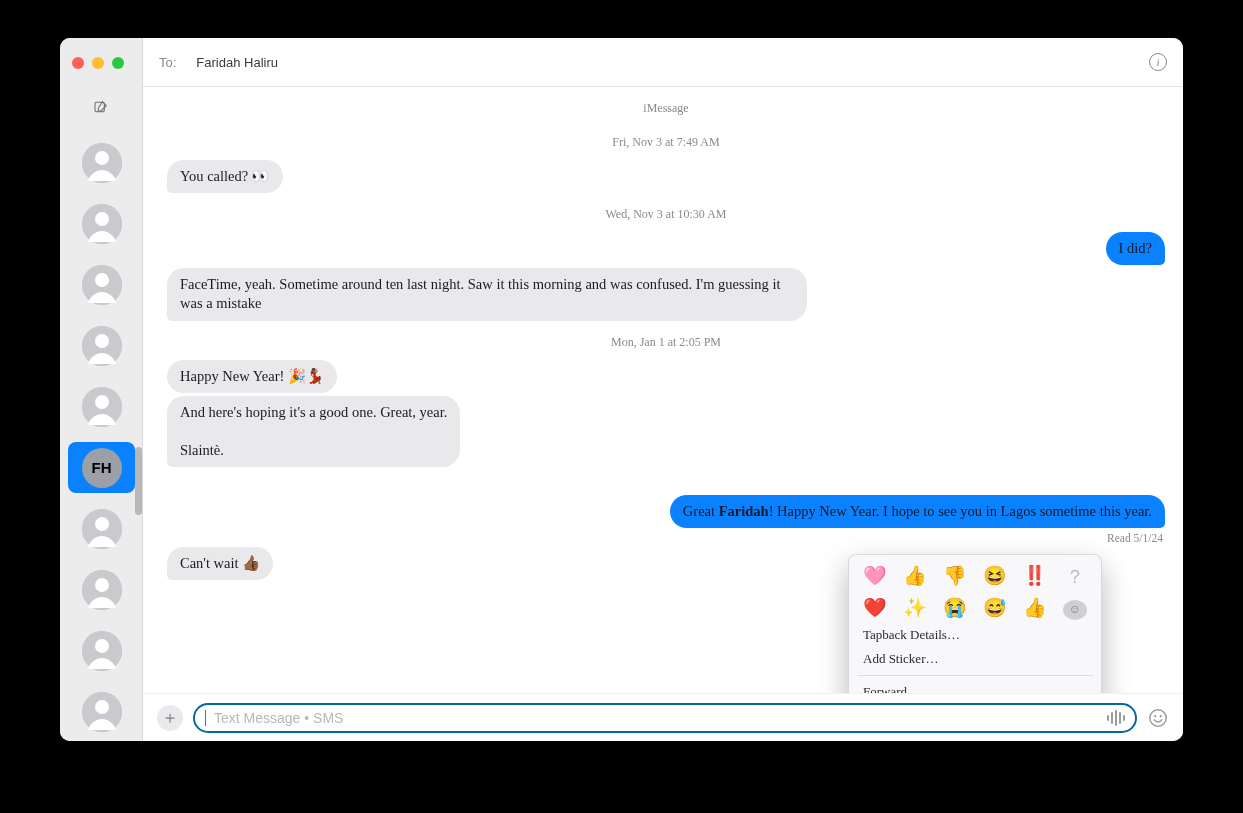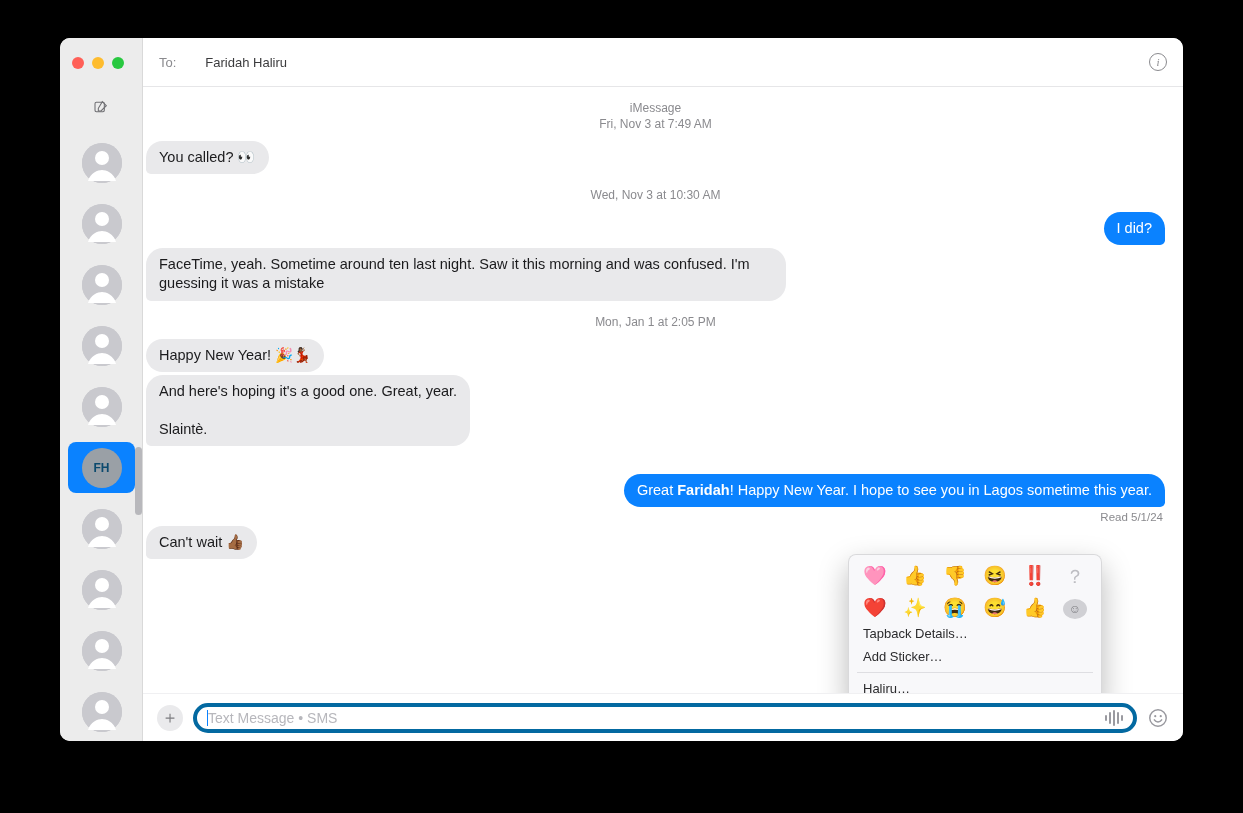--- a/index.html
+++ b/index.html
@@ -51,67 +51,67 @@
     flex:1; overflow:hidden; display:flex; flex-direction:column; padding:4px 8px; gap:10px; margin-top:4px;
     position:relative;
   }
   .conv-item{
     width:67px; height:56px; border-radius:8px;
     display:flex; align-items:center; justify-content:center;
     cursor:default;
   }
   .avatar{
     width:40px;height:40px;border-radius:50%;
-    background:#c9c9ce; color:#0c4a6e; display:flex;align-items:center;justify-content:center;
-    font-size:12px; font-weight:600;
+    background:#c9c9ce; color:#000000; display:flex;align-items:center;justify-content:center;
+    font-size:15px; font-weight:600;
     position:relative;
   }
   .avatar svg{width:40px;height:40px;}
   .conv-item.selected{ background:#0a82ff; }
   .conv-item.selected .avatar.initials{ background:#9aa0a6; }
   .scroll-thumb{
     position:absolute; right:0; top:314px; width:7px; height:68px; background:#b8b8bc; border-radius:4px;
   }
   
   .main{ flex:1; display:flex; flex-direction:column; background:#fff; }
   .header{
     height:49px; border-bottom:1px solid #e6e6e8;
-    display:flex; align-items:center; padding:0 16px; gap:25px;
+    display:flex; align-items:center; padding:0 16px; gap:16px;
     color:#888;
   }
   .header .to-label{ color:#8a8a8e; font-size:13px;}
   .header .to-name{ color:#3b3b3d; font-size:13px; margin-left:4px;}
   .header .spacer{flex:1;}
   .info-icon{ width:18px;height:18px; border:1.4px solid #8a8a8e; border-radius:50%; display:flex;align-items:center;justify-content:center; font-size:11px; color:#8a8a8e; font-style:italic; font-family:Georgia,serif;}
   .messages{
-    flex:1; padding:14px 18px 8px 3px; overflow:hidden; position:relative;
+    flex:1; padding:14px 18px 8px 24px; overflow:hidden; position:relative;font-family:Liberation Serif, serif;
   }
   .service-label{ text-align:center; color:#8a8a8e; font-size:12px; }
-  .timestamp{ text-align:center; color:#8a8a8e; font-size:12px; margin:2px 0 10px;}
+  .timestamp{ text-align:center; color:#8a8a8e; font-size:12px; margin:19px 0 10px;}
   .timestamp.mid{ margin:14px 0 10px;}
   .row{ display:flex; margin:3px 0;}
   .row.in{ justify-content:flex-start;}
   .row.out{ justify-content:flex-end;}
   .bubble{
     max-width:640px; padding:7px 13px; border-radius:17px;
     font-size:14.5px; line-height:1.32; position:relative;
   }
   .bubble.in{ background:#e9e9eb; color:#1b1b1d; border-bottom-left-radius:5px;}
-  .bubble.out{ background:#0a82ff; color:#ffffff; border-bottom-right-radius:5px;}
+  .bubble.out{ background:#0a82ff; color:#0f172a; border-bottom-right-radius:5px;}
   .bubble.stack-top{ border-bottom-left-radius:17px;text-align:center;}
   .bubble.out b{font-weight:700;}
   .read-receipt{ text-align:right; color:#8a8a8e; font-size:11.5px; margin:4px 2px 0 0;}
   
   .compose{
     height:48px; display:flex; align-items:center; gap:10px; padding:0 14px;
     border-top:1px solid #f0f0f2;
   }
   .plus-btn{ width:26px;height:26px;border-radius:50%; background:#eaeaec; display:flex;align-items:center;justify-content:center; color:#7d7d81; font-size:17px;}
   .input-wrap{
-    flex:1; height:30px; border:4px solid #0369a1; border-radius:16px; display:flex; align-items:center; padding:0 10px; 
+    flex:1; height:30px; border:2px solid #0369a1; border-radius:16px; display:flex; align-items:center; padding:0 10px; gap:8px;
   }
   .input-wrap .caret{ width:1px; height:16px; background:#0a82ff;}
   .input-wrap .ph{ color:#b7b7bc; font-size:14px;}
   .input-wrap .sp{flex:1;}
   .wave-icon{ color:#9a9aa0; display:flex; align-items:center; gap:2px;}
   .wave-icon span{ display:inline-block; width:2px; background:#9a9aa0; border-radius:1px;}
   .emoji-btn{ width:22px;height:22px; color:#9a9aa0;}
   
   .menu{
     position:absolute; left:705px; top:467px; width:254px;
@@ -313,21 +313,21 @@
           <span>❤️</span>
           <span>✨</span>
           <span>😭</span>
           <span>😅</span>
           <span>👍</span>
           <span><span class="emoji-circle">☺</span></span>
         </div>
         <div class="menu-item">Tapback Details…</div>
         <div class="menu-item">Add Sticker…</div>
         <div class="menu-sep"></div>
-        <div class="menu-item">Haliru…</div>
+        <div class="menu-item">Forward…</div>
 
       </div>
     </div>
 
     <div class="compose">
       <div class="plus-btn">
         <span>＋</span>
       </div>
       <div class="input-wrap">
         <span class="caret"></span>

